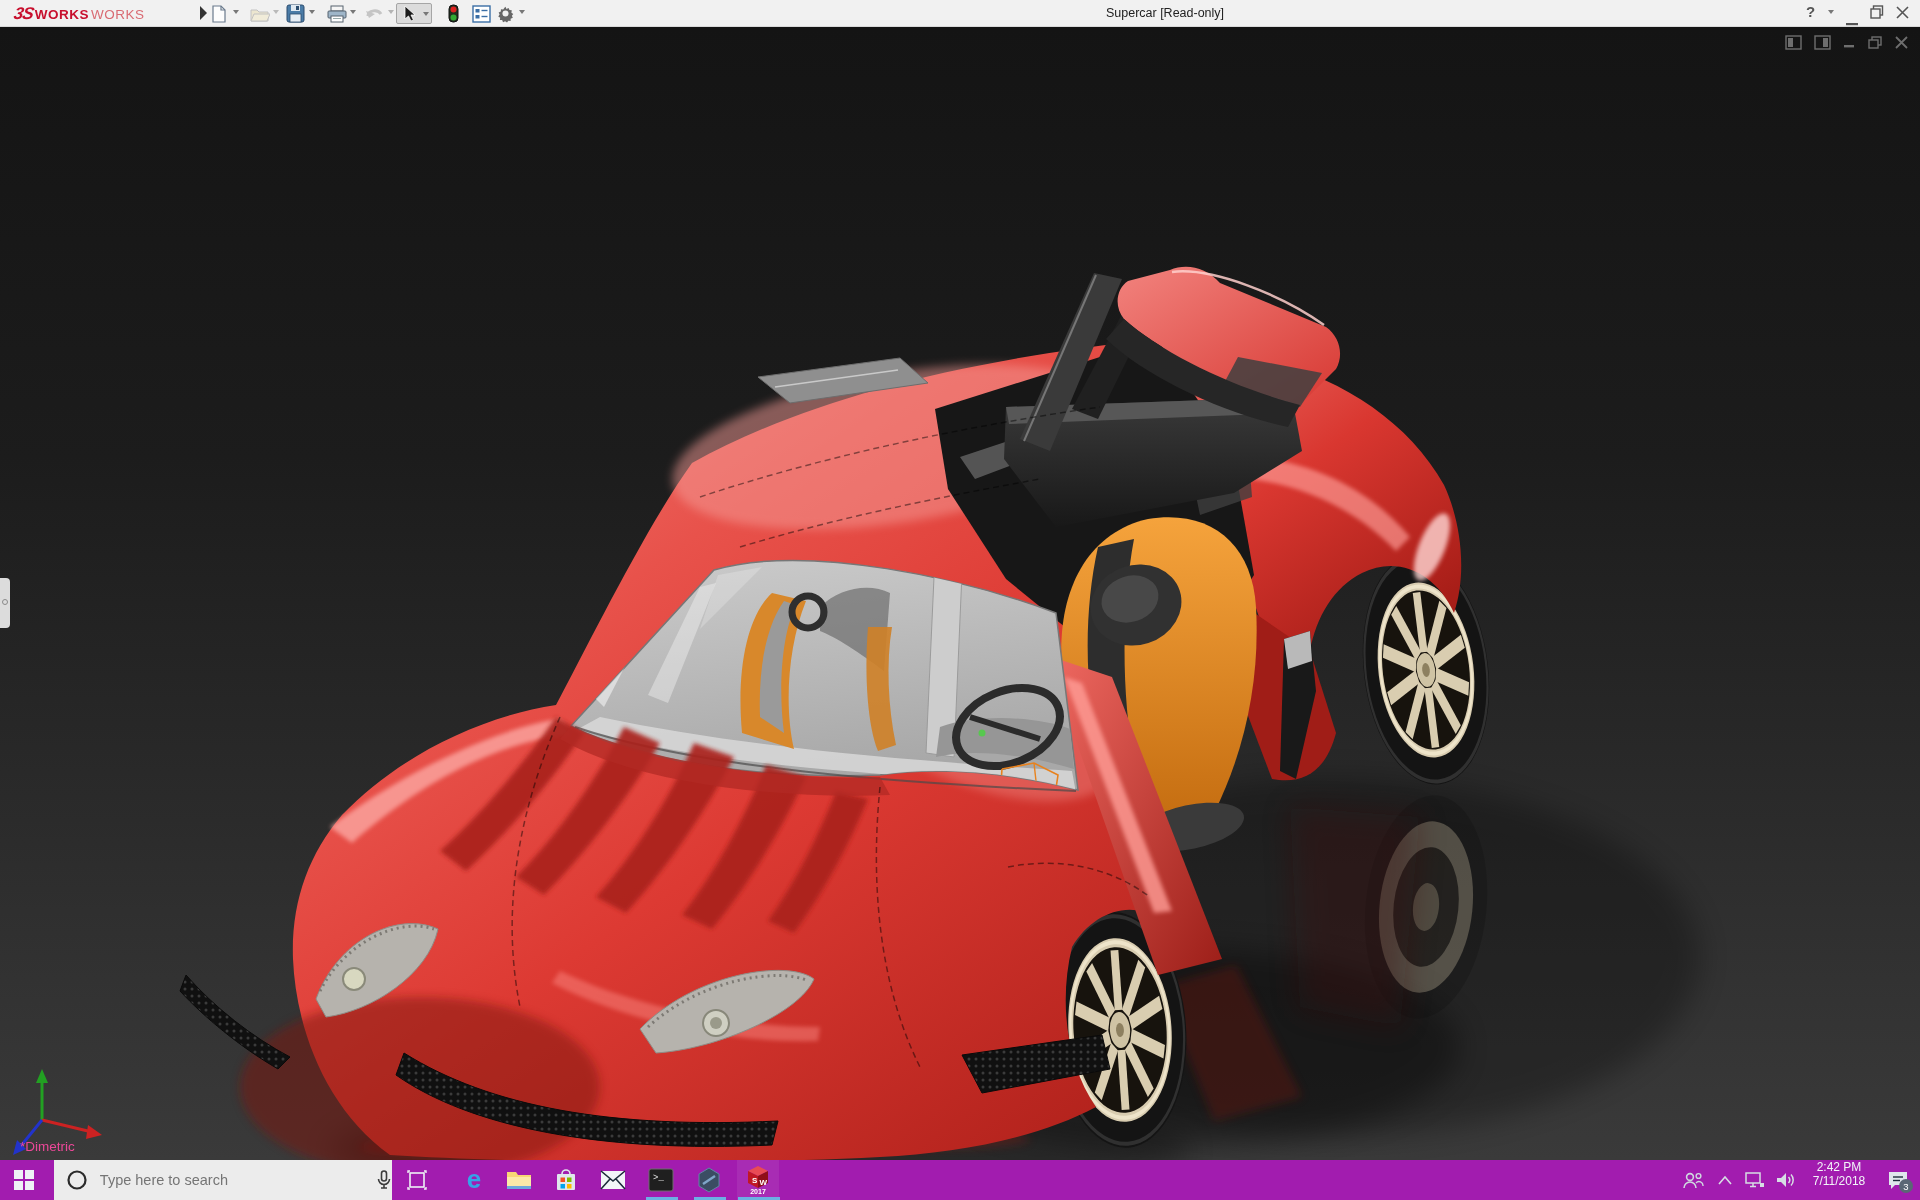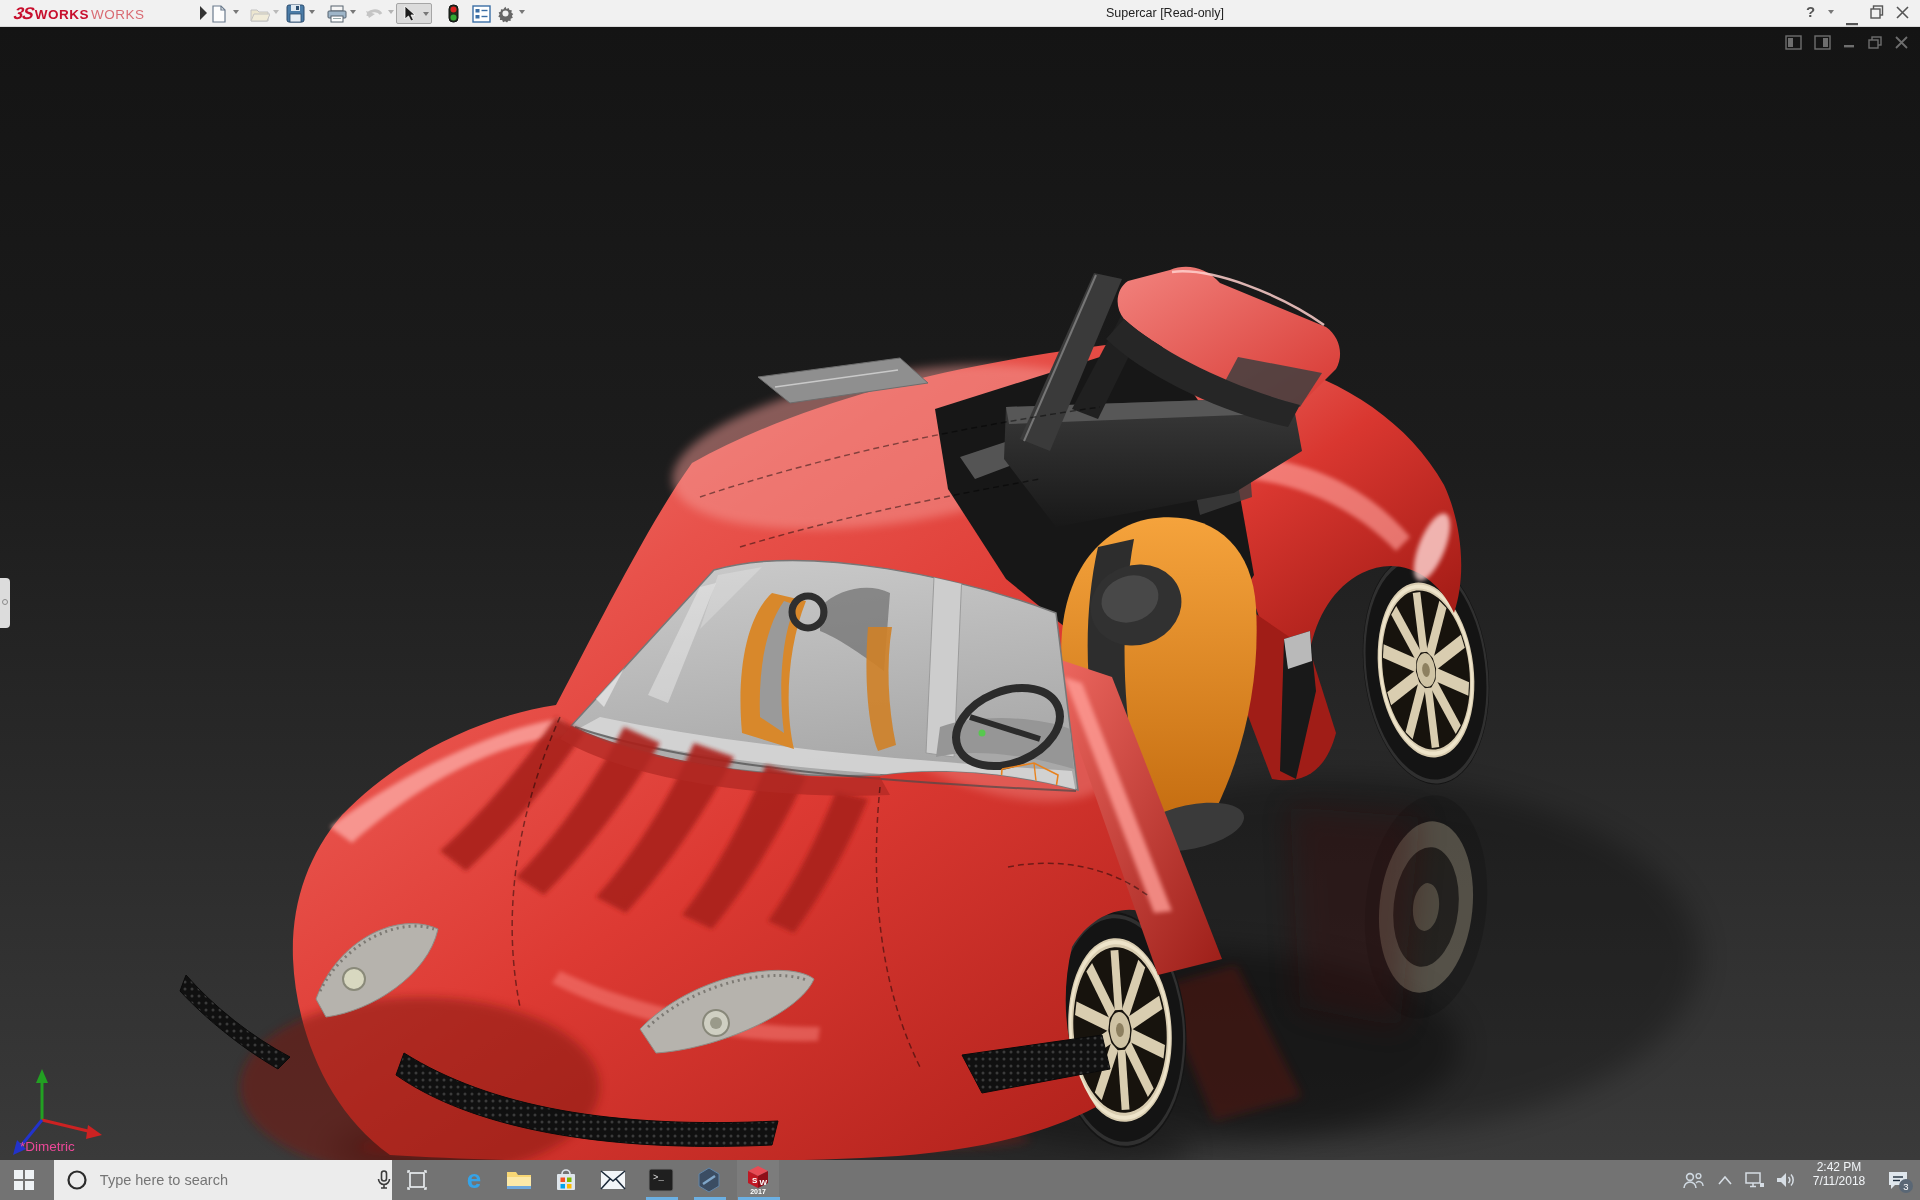--- a/index.html
+++ b/index.html
@@ -26,21 +26,21 @@
   
   .viewport{position:relative;width:1920px;height:1133px;background:#161616;}
   .scene{position:absolute;left:0;top:0;}
   .doc-controls{position:absolute;right:12px;top:8px;display:flex;gap:12px;align-items:center;}
   .view-label{position:absolute;left:20px;top:1112px;font-size:13.5px;color:#ec4899;}
   .left-tab{position:absolute;left:0;top:551px;width:10px;height:50px;background:#dcdcdc;
     border-radius:0 4px 4px 0;}
   .left-tab .dot{position:absolute;left:2px;top:21px;width:6px;height:6px;border-radius:50%;
     border:1px solid #8a8a8a;box-sizing:border-box;}
   
-  .taskbar{position:relative;width:1920px;height:40px;background:#737373;}
+  .taskbar{position:relative;width:1920px;height:40px;background:#a21caf;}
   .tbtn{position:absolute;top:0;height:40px;display:flex;align-items:center;justify-content:center;}
   .searchbox{position:absolute;left:54px;top:0;width:338px;height:40px;background:#ececec;
     display:flex;align-items:center;}
   .searchbox input{border:none;outline:none;background:transparent;font-size:14.5px;
     color:#5c5c5c;font-family:"Liberation Sans",sans-serif;width:230px;}
   .underline{position:absolute;bottom:0;height:3px;background:#6cb0e3;}
   .tray{position:absolute;right:0;top:0;height:44px;display:flex;align-items:flex-start;}
   .clock{width:74px;text-align:center;color:#f2f5f8;font-size:12px;line-height:14px;}
   .badge{position:absolute;right:-4px;bottom:-3px;width:14px;height:14px;border-radius:50%;
     background:#5a6775;color:#fff;font-size:9.5px;display:flex;align-items:center;

